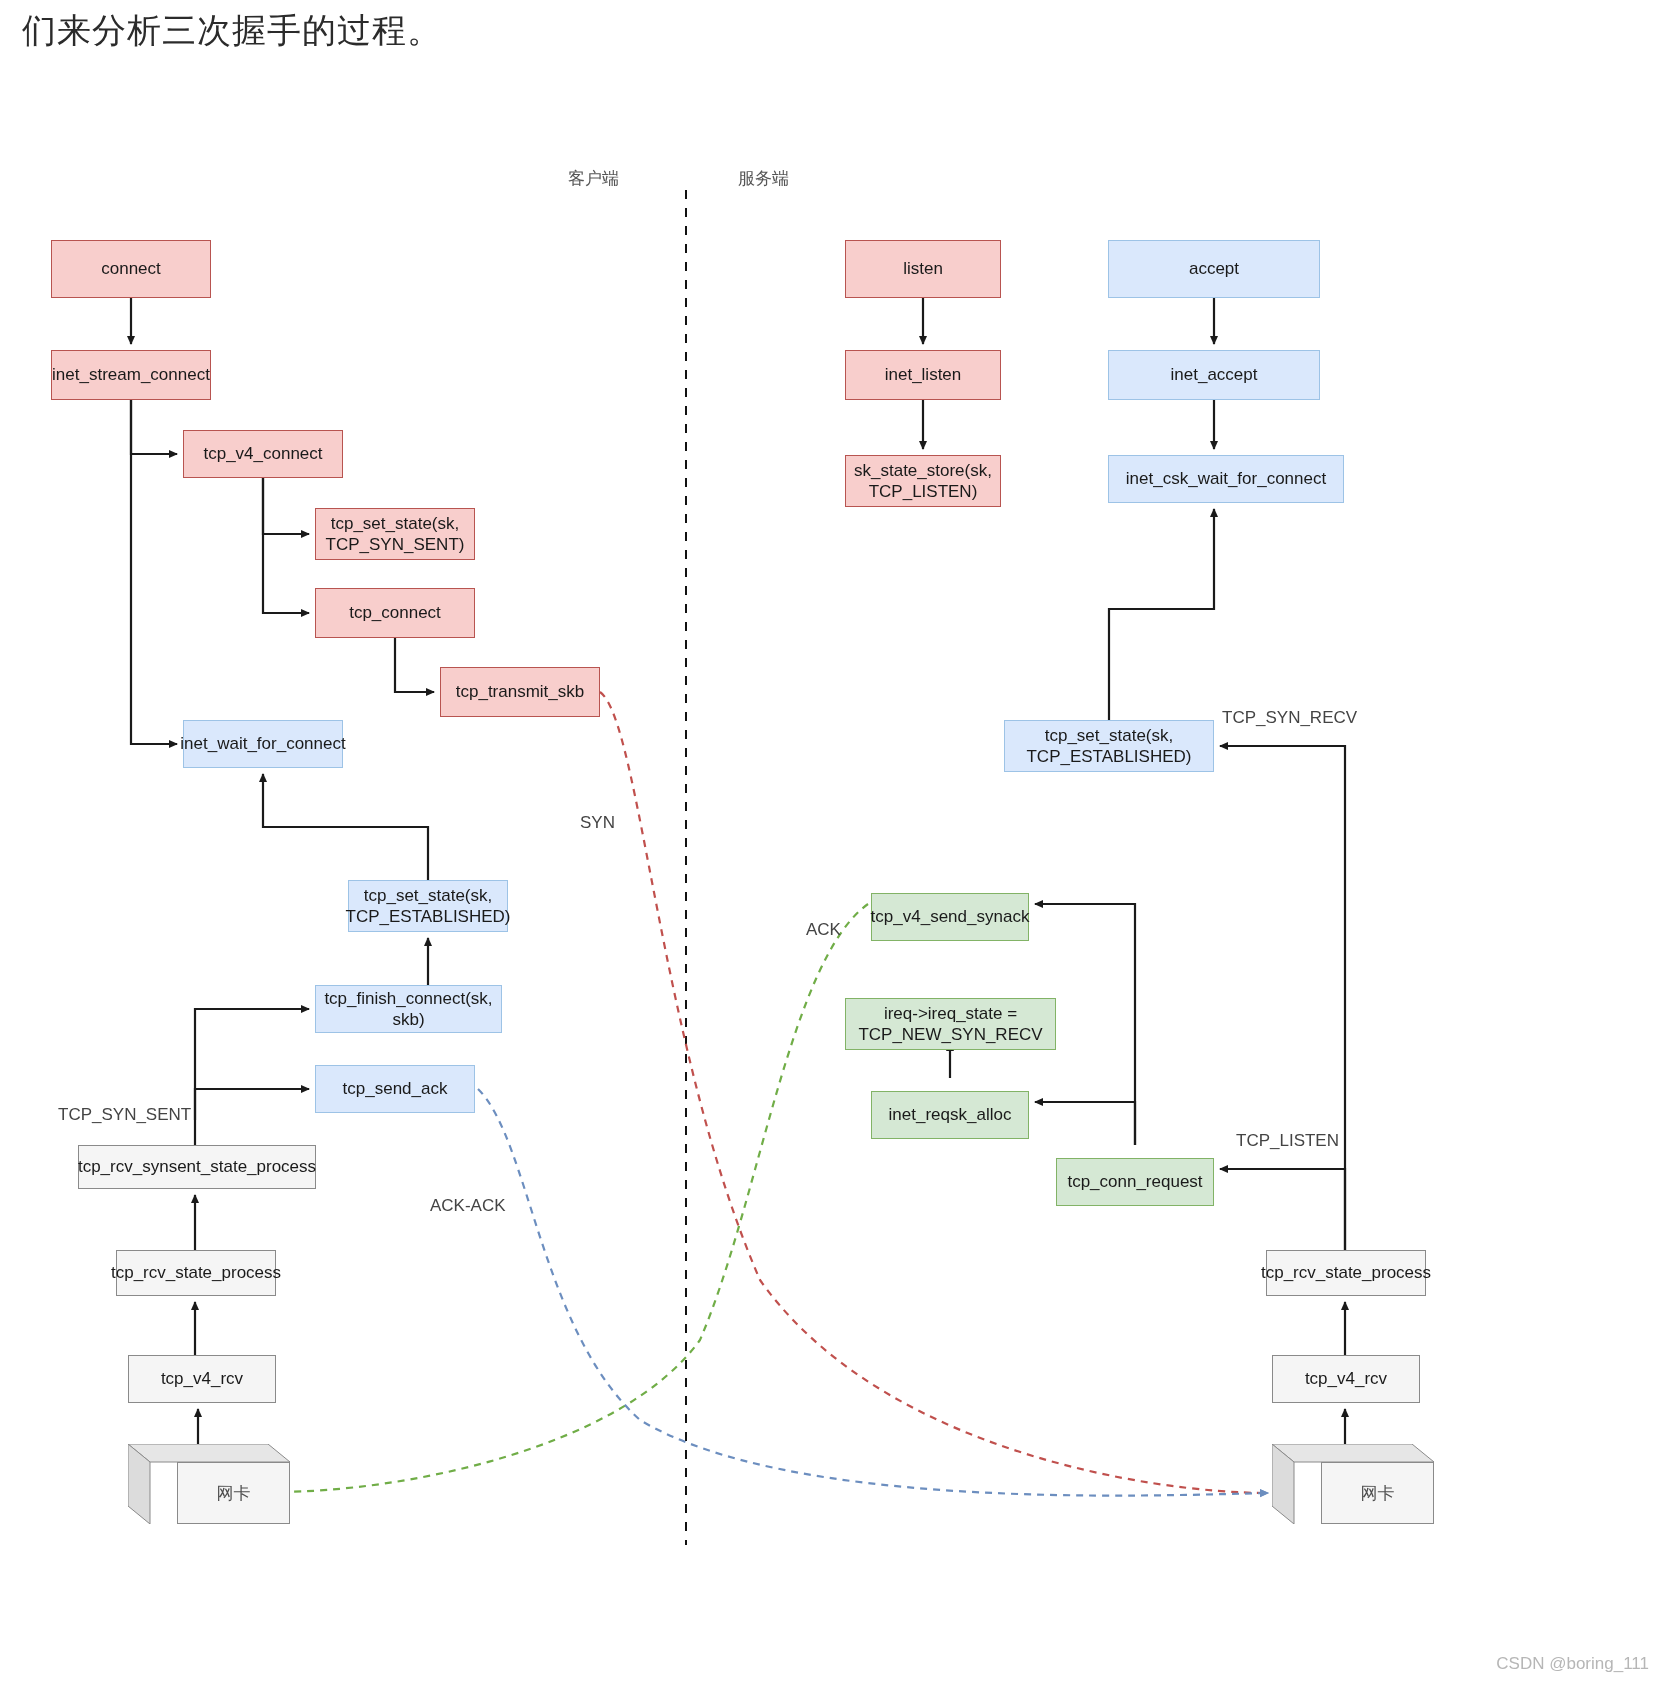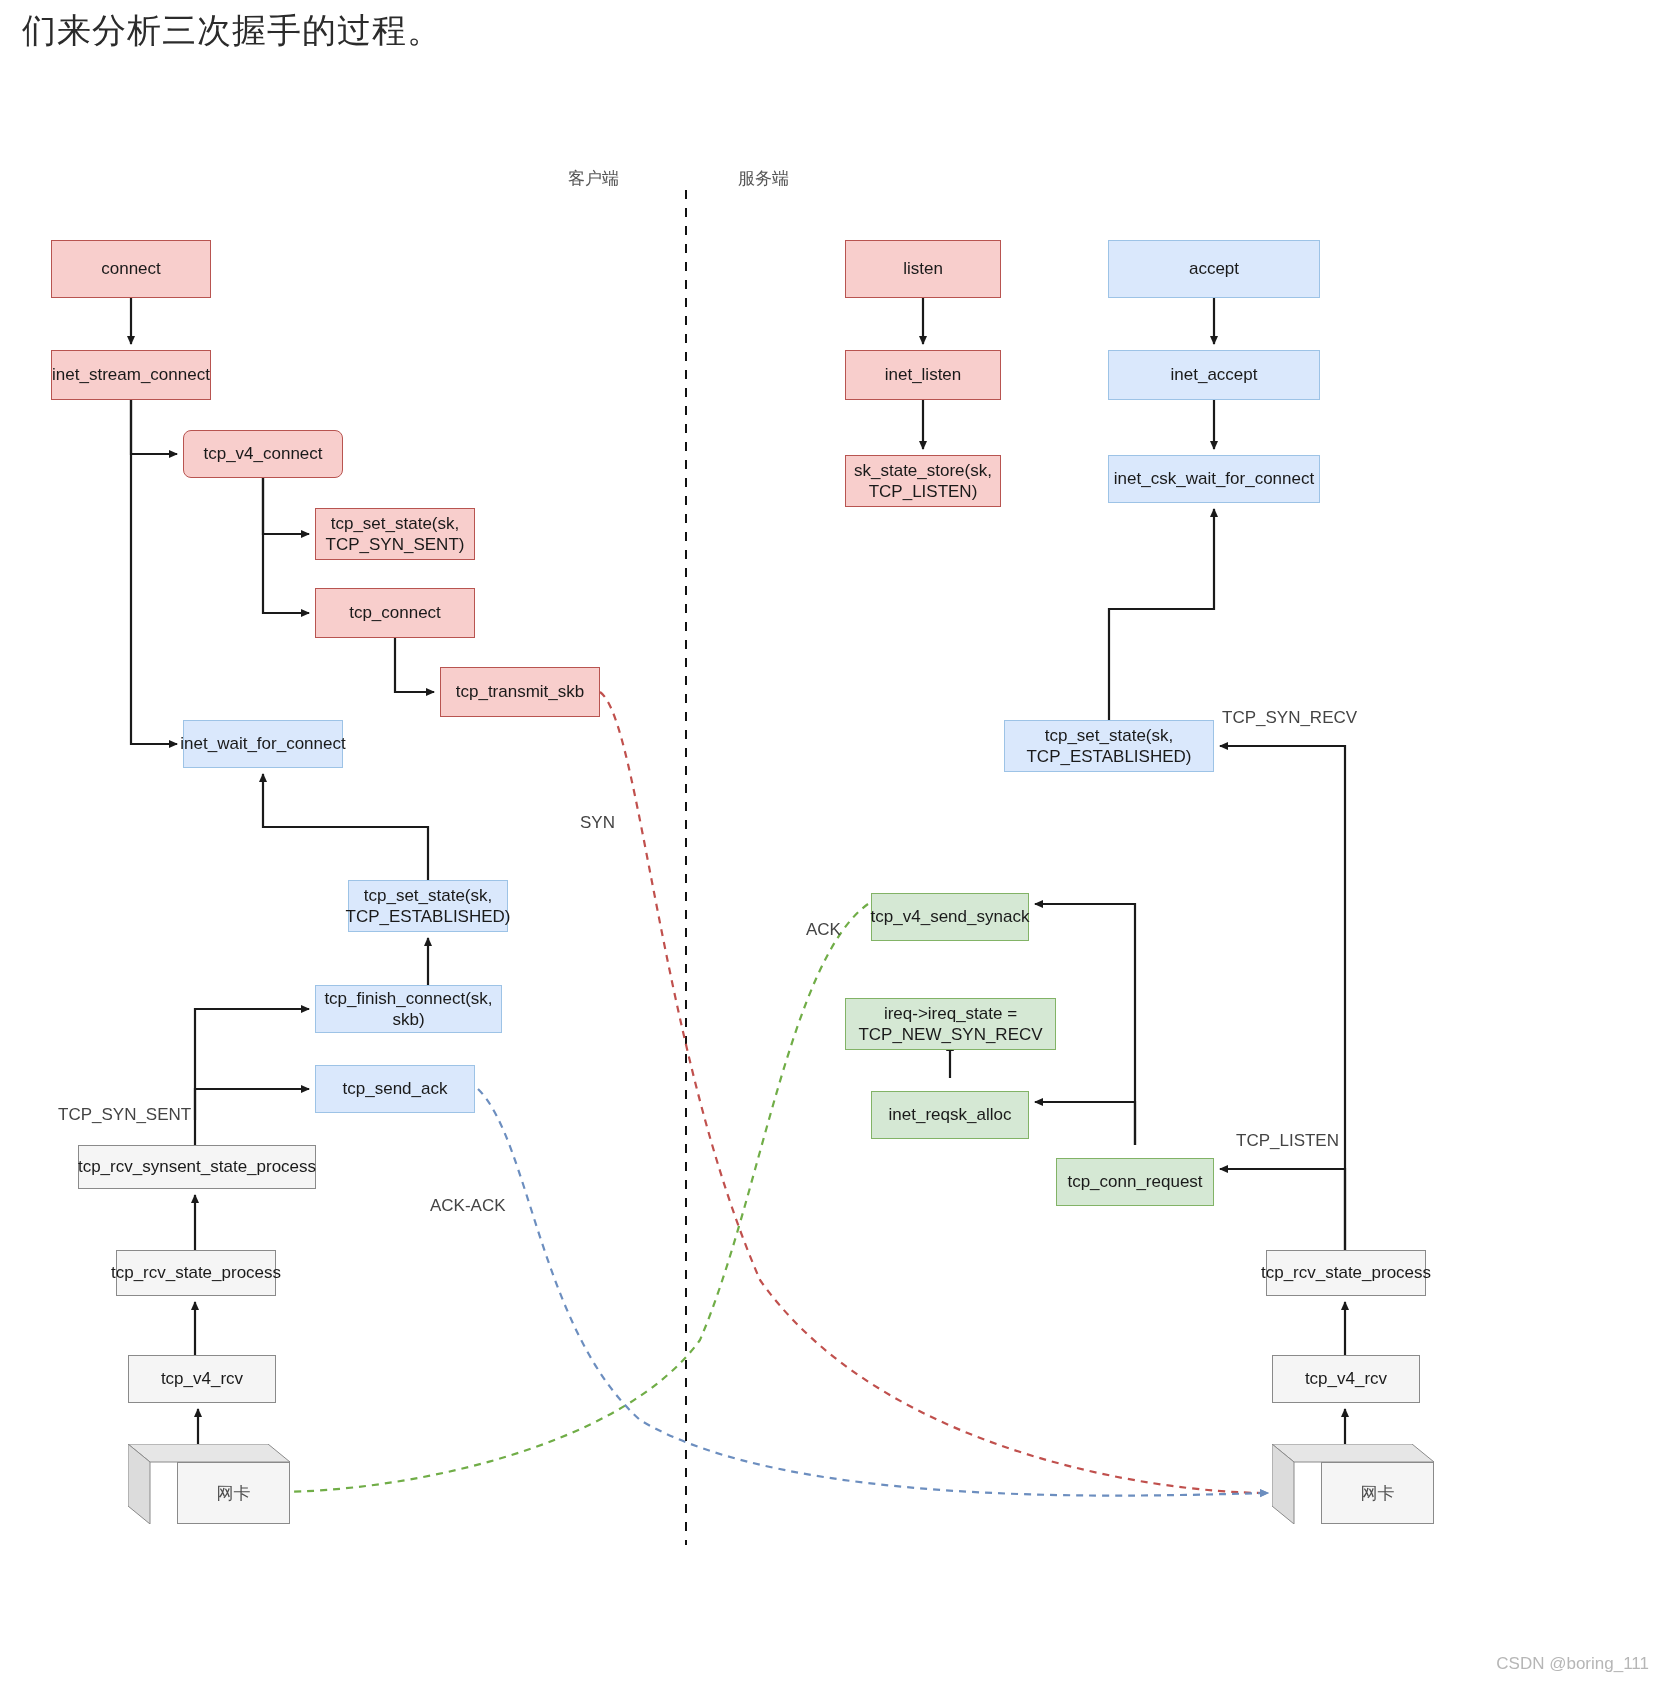--- a/index.html
+++ b/index.html
@@ -159,40 +159,40 @@
 <div class="side-label" style="left:806px; top:892px;margin-top:28px;">ACK</div>
 <div class="side-label" style="left:430px; top:1196px;">ACK-ACK</div>
 
 <div class="side-label" style="left:58px; top:1105px;">TCP_SYN_SENT</div>
 <div class="side-label" style="left:1222px; top:708px;">TCP_SYN_RECV</div>
 <div class="side-label" style="left:1236px; top:1131px;">TCP_LISTEN</div>
 
 <div id="nodes-layer">
     <div class="node n-red" style="left: 51px; top: 240px; width: 160px; height: 58px;">connect</div>
     <div class="node n-red" style="left: 51px; top: 350px; width: 160px; height: 50px;">inet_stream_connect</div>
-    <div class="node n-red" style="left: 183px; top: 430px; width: 160px; height: 48px; border-radius: 8px;">tcp_v4_connect</div>
+    <div class="node n-red" style="left: 183px; top: 430px; width: 160px; height: 48px;">tcp_v4_connect</div>
     <div class="node n-red" style="left: 315px; top: 508px; width: 160px; height: 52px;">tcp_set_state(sk,
 TCP_SYN_SENT)</div>
     <div class="node n-red" style="left: 315px; top: 588px; width: 160px; height: 50px;">tcp_connect</div>
     <div class="node n-red" style="left: 440px; top: 667px; width: 160px; height: 50px;">tcp_transmit_skb</div>
     <div class="node n-blue" style="left: 183px; top: 720px; width: 160px; height: 48px;">inet_wait_for_connect</div>
     <div class="node n-blue" style="left: 348px; top: 880px; width: 160px; height: 52px;">tcp_set_state(sk,
 TCP_ESTABLISHED)</div>
     <div class="node n-blue" style="left: 315px; top: 985px; width: 187px; height: 48px;">tcp_finish_connect(sk, skb)</div>
     <div class="node n-blue" style="left: 315px; top: 1065px; width: 160px; height: 48px;">tcp_send_ack</div>
     <div class="node n-grey" style="left: 78px; top: 1145px; width: 238px; height: 44px;">tcp_rcv_synsent_state_process</div>
     <div class="node n-grey" style="left: 116px; top: 1250px; width: 160px; height: 46px;">tcp_rcv_state_process</div>
     <div class="node n-grey" style="left: 128px; top: 1355px; width: 148px; height: 48px;">tcp_v4_rcv</div>
     <div class="node n-red" style="left: 845px; top: 240px; width: 156px; height: 58px;">listen</div>
     <div class="node n-red" style="left: 845px; top: 350px; width: 156px; height: 50px;">inet_listen</div>
     <div class="node n-red" style="left: 845px; top: 455px; width: 156px; height: 52px;">sk_state_store(sk,
 TCP_LISTEN)</div>
     <div class="node n-blue" style="left: 1108px; top: 240px; width: 212px; height: 58px;">accept</div>
     <div class="node n-blue" style="left: 1108px; top: 350px; width: 212px; height: 50px;">inet_accept</div>
-    <div class="node n-blue" style="left: 1108px; top: 455px; width: 212px; height: 48px;">inet_csk_wait_for_connect</div>
+    <div class="node n-blue" style="left: 1108px; top: 455px; width: 236px; height: 48px;">inet_csk_wait_for_connect</div>
     <div class="node n-blue" style="left: 1004px; top: 720px; width: 210px; height: 52px;">tcp_set_state(sk,
 TCP_ESTABLISHED)</div>
     <div class="node n-green" style="left: 871px; top: 880px; width: 158px; height: 48px;">tcp_v4_send_synack</div>
     <div class="node n-green" style="left: 845px; top: 985px; width: 211px; height: 52px;">ireq-&gt;ireq_state =
 TCP_NEW_SYN_RECV</div>
     <div class="node n-green" style="left: 871px; top: 1078px; width: 158px; height: 48px;">inet_reqsk_alloc</div>
     <div class="node n-green" style="left: 1056px; top: 1145px; width: 158px; height: 48px;">tcp_conn_request</div>
     <div class="node n-grey" style="left: 1266px; top: 1250px; width: 160px; height: 46px;">tcp_rcv_state_process</div>
     <div class="node n-grey" style="left: 1272px; top: 1355px; width: 148px; height: 48px;">tcp_v4_rcv</div>
     <div class="nic" style="left: 128px; top: 1444px; width: 162px; height: 80px;">

